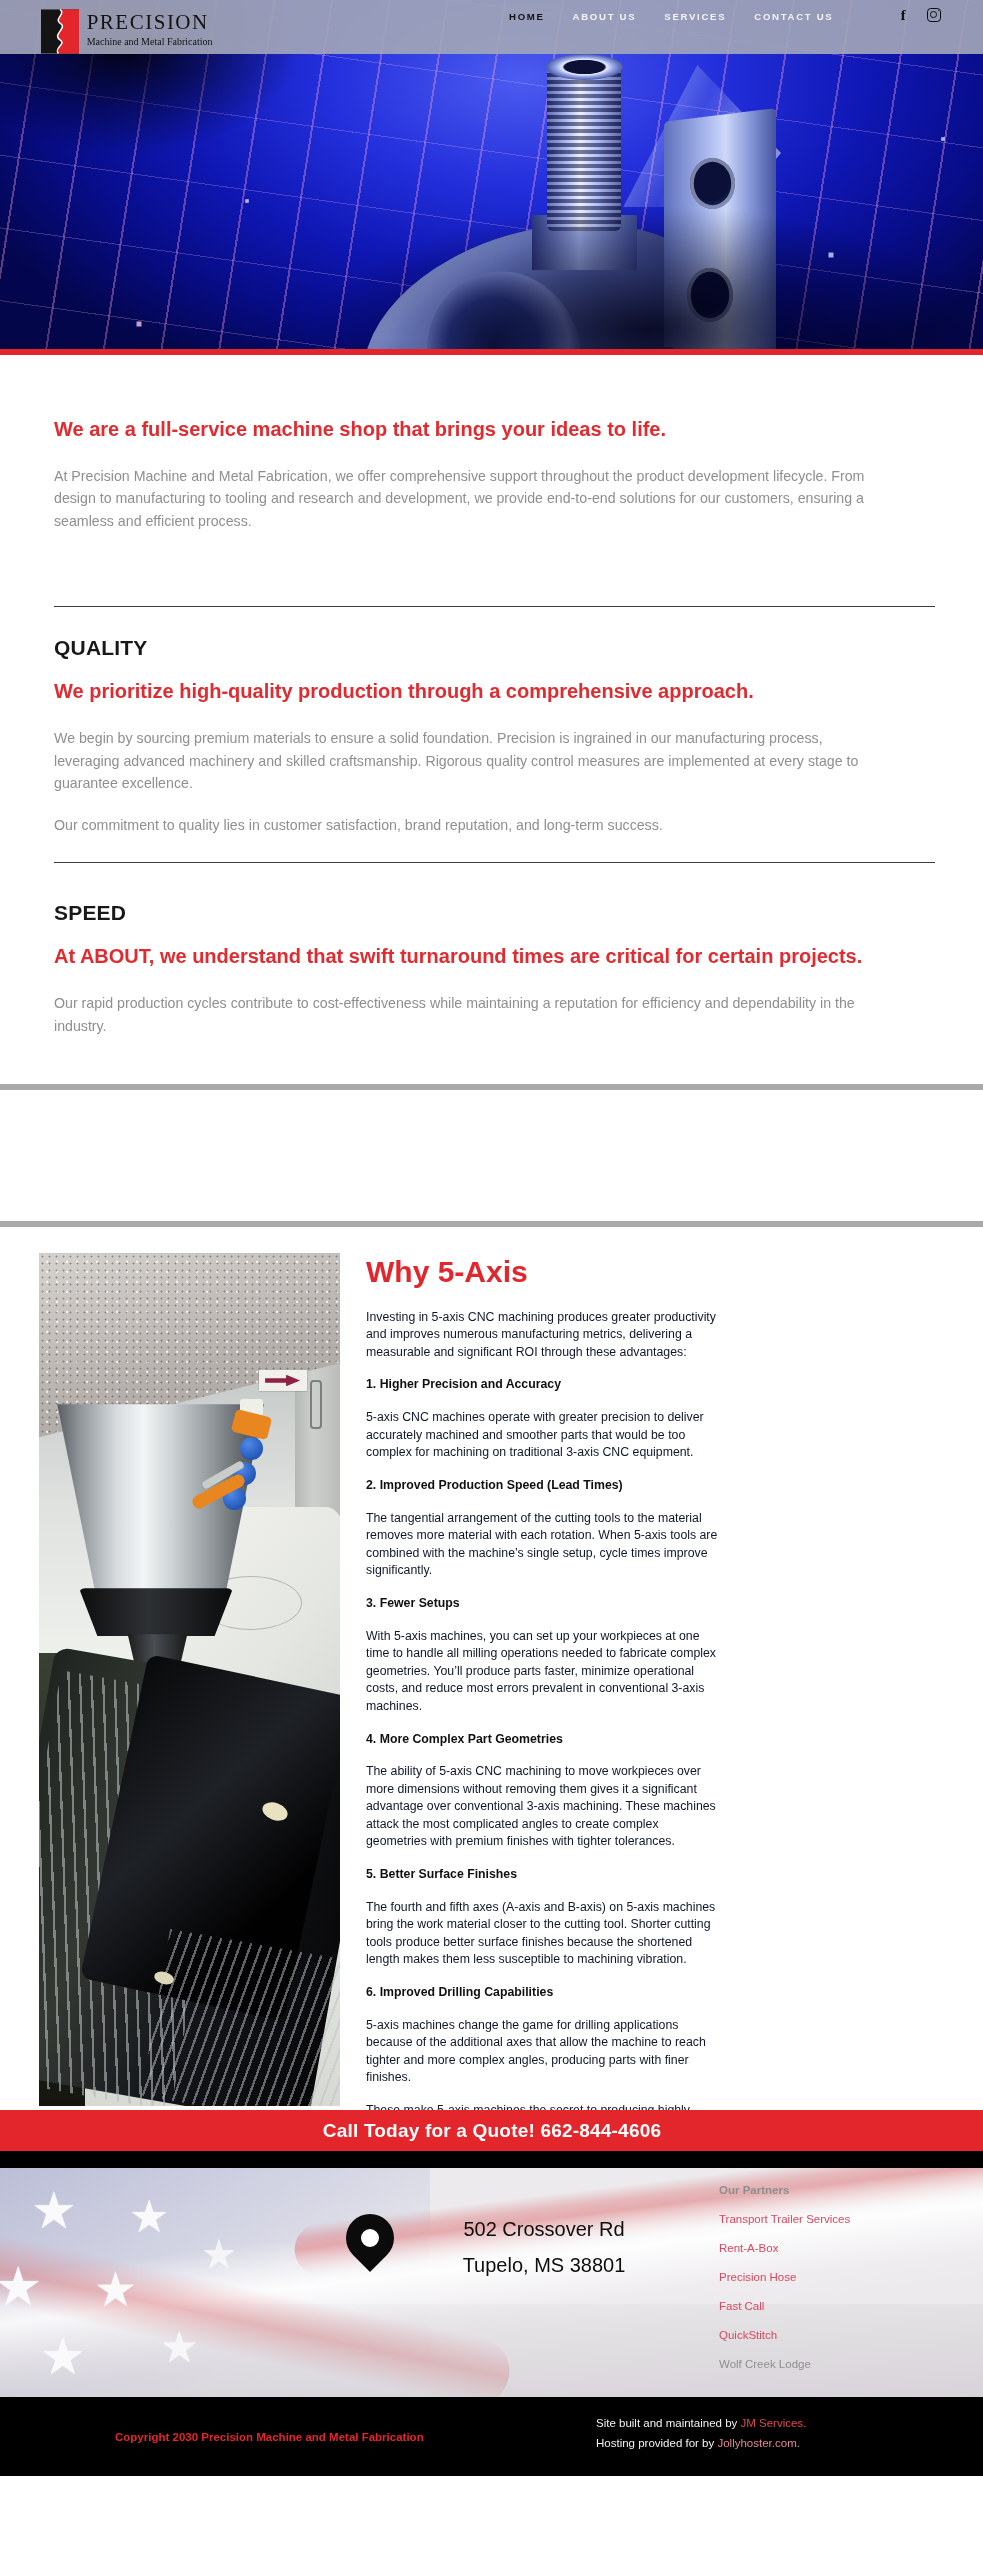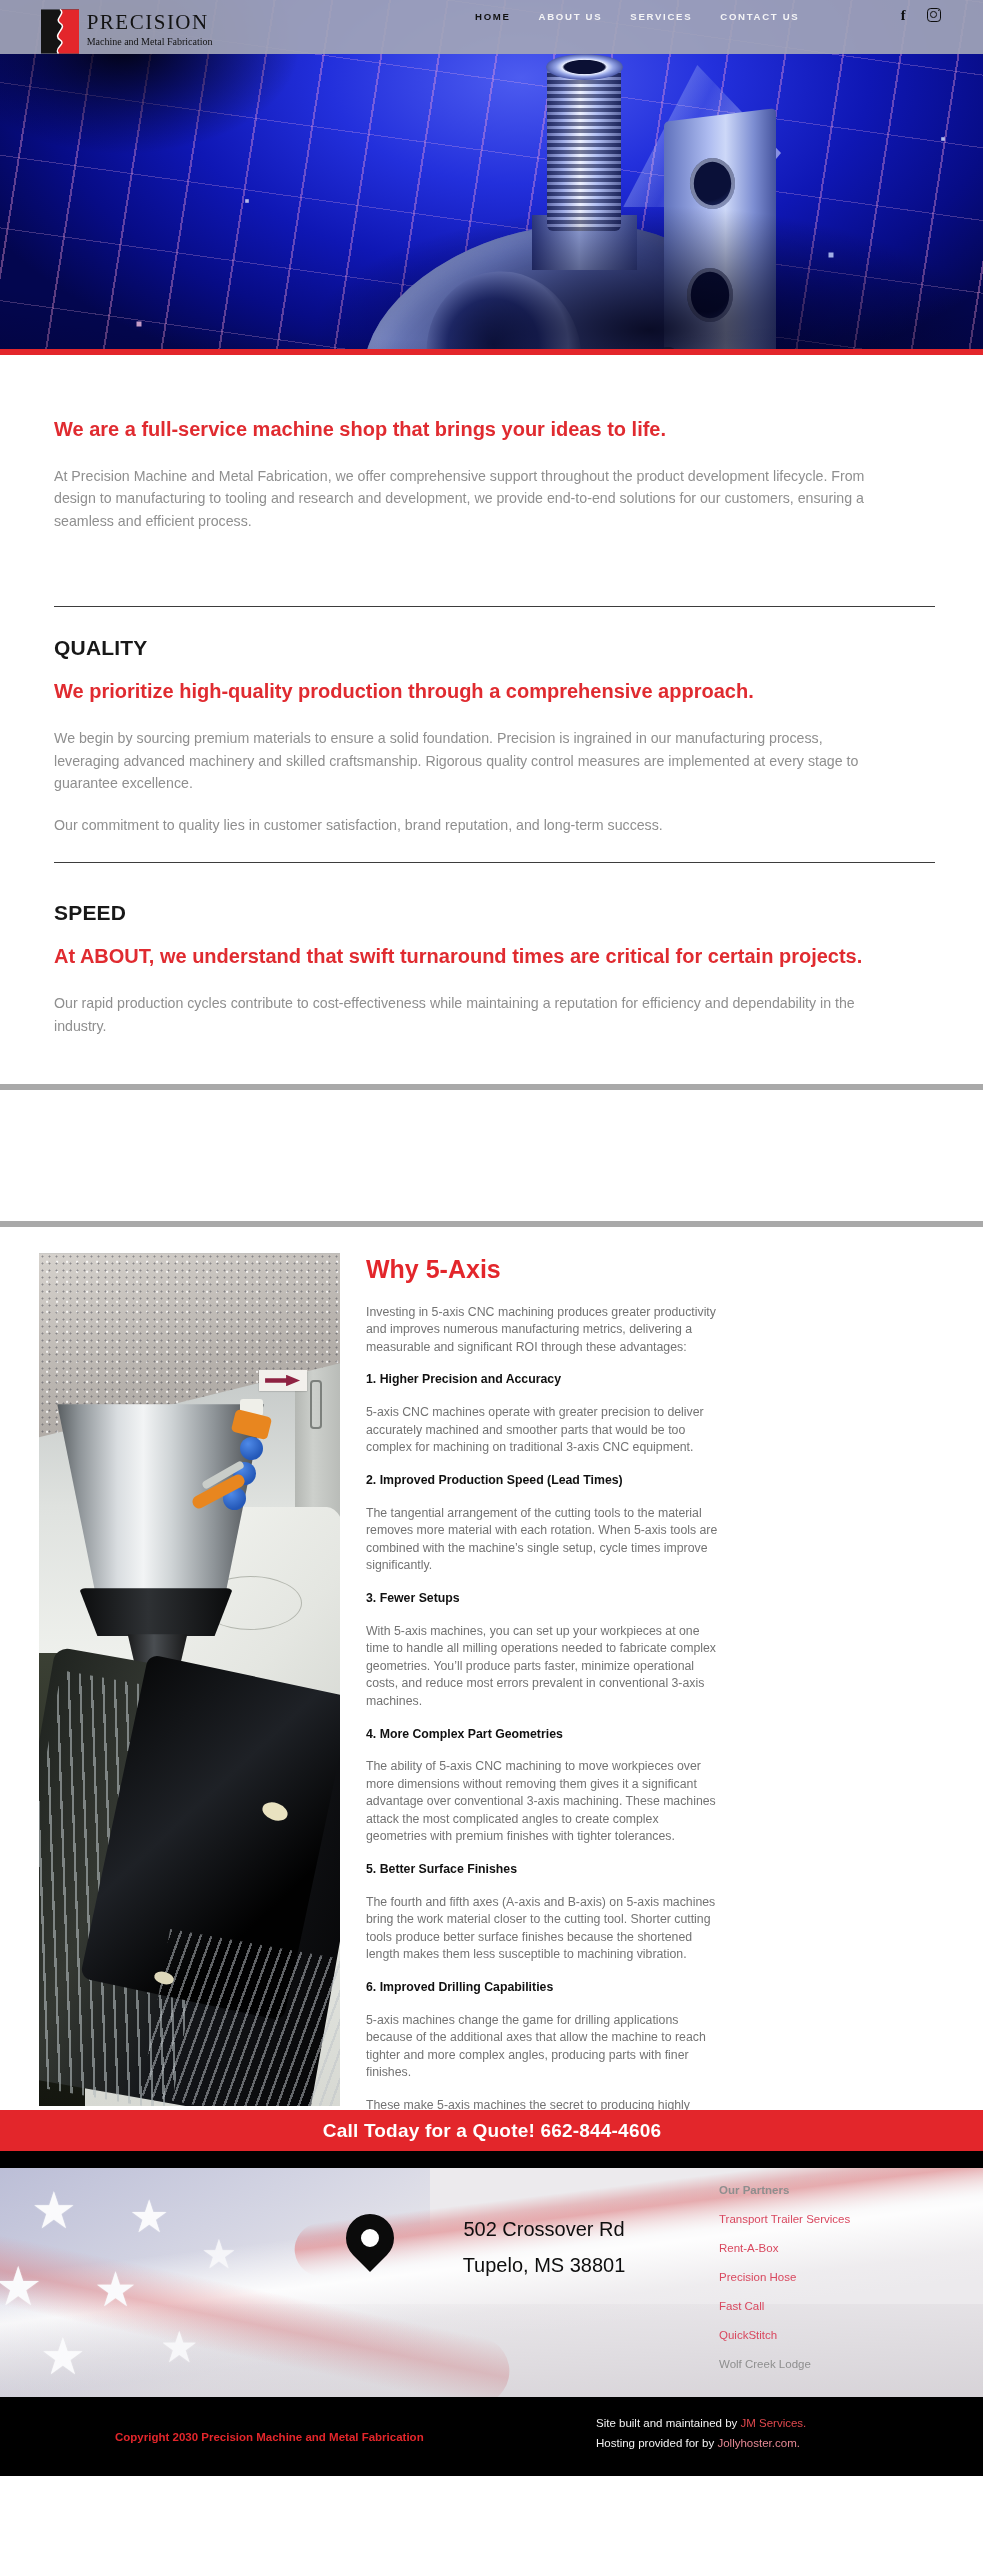--- a/index.html
+++ b/index.html
@@ -29,21 +29,21 @@
   .hero-dots{position:absolute;left:0;top:0;width:1.5px;height:1.5px;box-shadow:138px 323px 0 1.5px rgba(255,200,235,.8),246px 200px 0 0.8px rgba(255,255,255,.7),830px 254px 0 1.5px rgba(200,215,255,.8),907px 384px 0 1.5px rgba(255,190,230,.7),69px 400px 0 1.5px rgba(255,210,240,.75),492px 429px 0 0.8px rgba(255,255,255,.6),942px 138px 0 0.8px rgba(220,230,255,.8);}
   .hero-redbar{position:absolute;left:0;bottom:0;width:100%;height:6.1px;background:#e3262b;z-index:9;}
 
   
   .hdr{position:absolute;left:0;top:0;width:100%;height:54px;background:rgba(162,165,184,.92);z-index:10;}
   .logo{position:absolute;left:41px;top:9.2px;display:flex;gap:7.7px;cursor:pointer;}
   .logo-sq{width:38px;height:45px;display:block;}
   .logo-txt{padding-top:3.1px;}
   .logo-title{font-family:"Liberation Serif",serif;font-size:21px;letter-spacing:1.5px;color:#131313;line-height:1;}
   .logo-tag{font-family:"Liberation Serif",serif;font-size:10px;color:#131313;margin-top:2.3px;}
-  .nav{position:absolute;left:475px;top:10.8px;display:flex;gap:28px;}
+  .nav{position:absolute;left:509px;top:10.8px;display:flex;gap:28px;}
   .nav a{font-size:9.6px;font-weight:bold;letter-spacing:1.7px;color:#f4f4f6;text-decoration:none;cursor:pointer;}
   .nav a.active{color:#121212;}
   .social{position:absolute;right:43px;top:7.7px;display:flex;gap:21px;align-items:center;}
   .fb{font-family:"Liberation Serif",serif;font-weight:bold;font-size:14.6px;color:#0d0d0d;cursor:pointer;line-height:1;}
   .ig{position:relative;width:12.3px;height:12.3px;border:1.5px solid #0d0d0d;border-radius:3.8px;cursor:pointer;}
   .ig::before{content:"";position:absolute;left:2.3px;top:2.3px;width:4.6px;height:4.6px;border:1.5px solid #0d0d0d;border-radius:50%;}
   .ig::after{content:"";position:absolute;right:0.8px;top:0.8px;width:1.5px;height:1.5px;background:#0d0d0d;border-radius:50%;}
 
   
   .sec{width:881px;margin-left:54px;box-sizing:border-box;overflow:hidden;}
@@ -54,22 +54,22 @@
   .sec h2{margin:0 0 18.4px;font-size:21px;font-weight:bold;color:#181818;letter-spacing:0.2px;}
   .red-sub{margin:0 0 23px;font-size:20px;font-weight:bold;color:#e02b30;line-height:1.3;max-width:846px;}
   .body-grey{margin:0 0 20px;font-size:14.2px;line-height:1.57;color:#8f8f8f;max-width:838px;}
 
   .gbar{height:6.1px;background:#a9a9a9;}
   .gap{height:131px;background:#ffffff;}
 
   
   .why{height:883px;box-sizing:border-box;padding:26px 0 0 39px;display:flex;overflow:hidden;}
   .why-text{width:354px;margin-left:26px;padding-top:1.5px;}
-  .why-text h2{margin:0 0 20px;font-size:25px;font-weight:bold;color:#e3262b;}
-  .why-text p{margin:0 0 15.4px;font-size:12.3px;line-height:1.42;color:#737373;}
+  .why-text h2{margin:0 0 20px;font-size:30px;font-weight:bold;color:#e3262b;}
+  .why-text p{margin:0 0 15.4px;font-size:12.3px;line-height:1.42;color:#0f172a;}
   .why-text .item-title{font-weight:bold;color:#101010;}
 
   
   .wimg{position:relative;width:301px;height:853px;overflow:hidden;background:linear-gradient(180deg,#aeb3b6 0,#c6cac9 123px,#dfe2df 254px,#eef0ec 400px);flex:none;}
   .w-wall-r{position:absolute;right:0;top:108px;width:45px;height:331px;background:linear-gradient(90deg,#b4b7b3,#cdd0cc 40%,#b9bcb8);}
   .w-slot{position:absolute;right:18.4px;top:127px;width:7.7px;height:45px;border:2.3px solid #7c807c;border-radius:3.8px;}
   .w-interior{position:absolute;left:115px;top:254px;width:192px;height:346px;background:linear-gradient(130deg,#f3f4f0 0%,#e4e6e1 50%,#cdd0ca 100%);border-radius:30% 10% 20% 45%;}
   .w-hatch{position:absolute;left:160px;top:323px;width:101px;height:52px;border:1.5px solid #b3b6ae;border-radius:50%;}
   .w-floor{position:absolute;left:0;top:584px;width:301px;height:269px;background:linear-gradient(180deg,#e9ebe6,#d7d9d3);}
   .w-slab{position:absolute;left:0;top:0;width:100%;height:200px;background:radial-gradient(rgba(70,70,80,.5) 0.8px, transparent 1.2px) 0 0/7px 7px,radial-gradient(rgba(255,255,255,.85) 0.8px, transparent 1.2px) 3.1px 3.8px/10px 10px,linear-gradient(165deg,#d6d2cd 0%,#b6b1ac 55%,#a39e99 100%);clip-path:polygon(0 0,100% 0,100% 55%,0 92%);}

